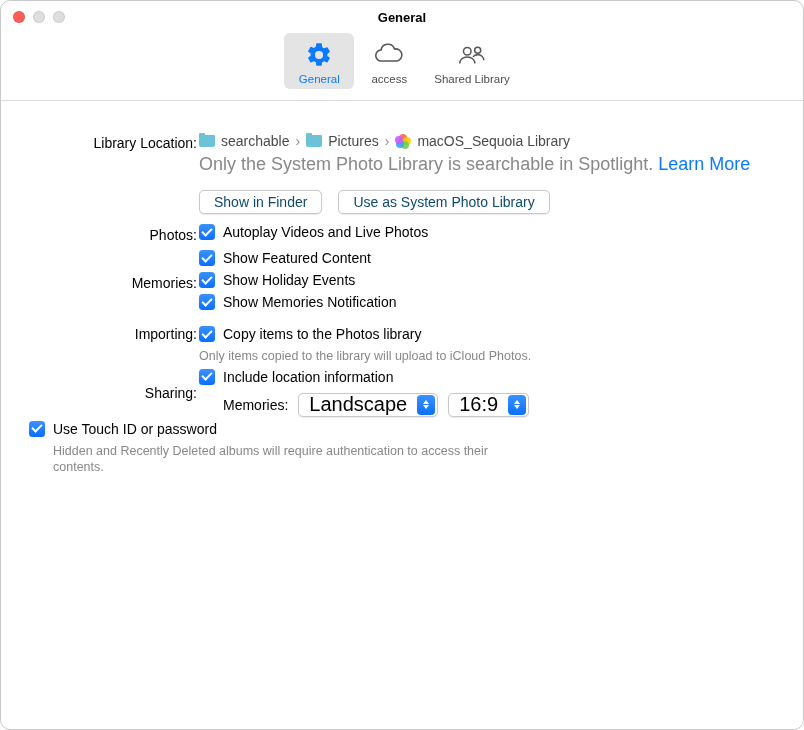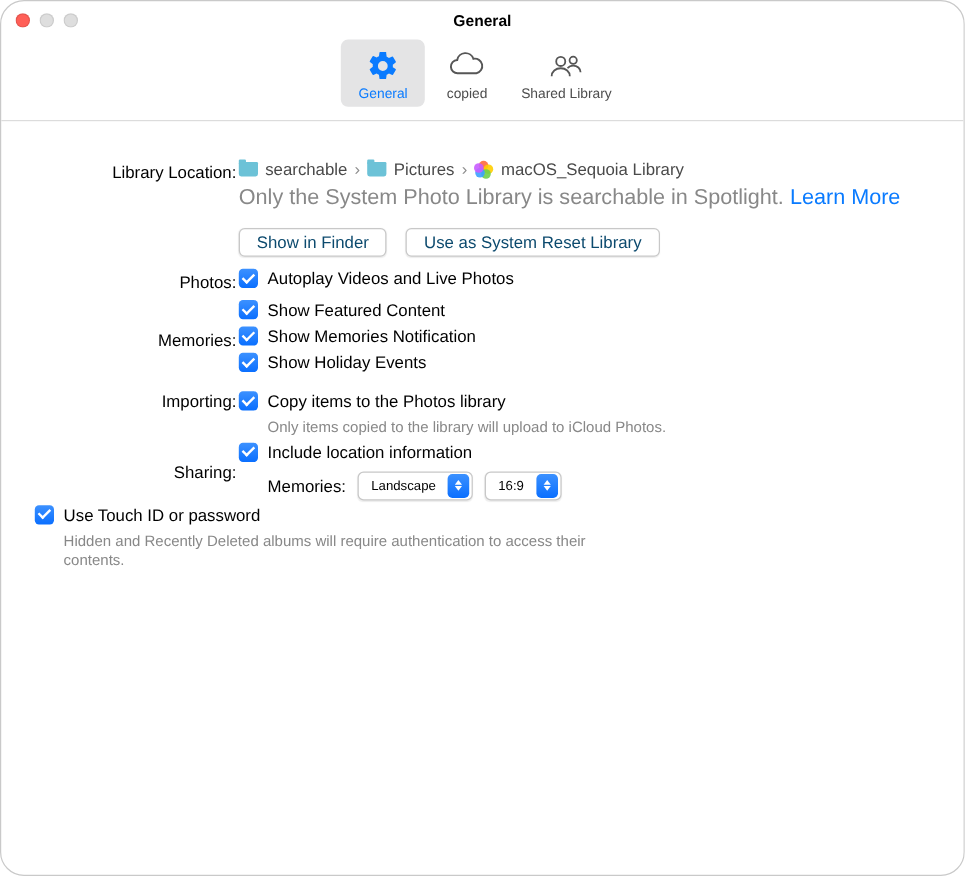--- a/index.html
+++ b/index.html
@@ -12,21 +12,21 @@
     body {
       width: 804px;
       height: 730px;
       background: #fff;
       overflow: hidden;
     }
     .window {
       width: 100%;
       height: 100%;
       border: 1px solid #c9c9c9;
-      border-radius: 20px;
+      border-radius: 10px;
       overflow: hidden;
       display: flex;
       flex-direction: column;
     }
     .titlebar {
       height: 28px;
       display: flex;
       align-items: center;
       position: relative;
       padding-left: 12px;
@@ -208,21 +208,21 @@
       align-items: center;
       border: 0.5px solid #c8c8c8;
       border-radius: 5px;
       background: #fff;
       height: 24px;
       box-shadow: 0 0.5px 1px rgba(0,0,0,0.08);
       overflow: hidden;
     }
     .mac-select-text {
       padding: 0 10px;
-      font-size: 11px;
+      font-size: 20px;
     }
     .mac-select-arrows {
       width: 18px;
       height: 20px;
       background: linear-gradient(#3c91ff, #0a6fff);
       border-radius: 4px;
       margin-right: 2px;
       display: flex;
       flex-direction: column;
       align-items: center;
@@ -302,21 +302,21 @@
           </svg>
       </div>
       <div class="toolbar-label">General</div>
     </div>
     <div class="toolbar-item">
       <div class="toolbar-icon">
         <svg width="32" height="28" viewBox="0 0 32 24">
             <path fill="none" stroke="#565656" stroke-width="1.6" d="M24,18H8.5A5.5,5.5,0,0,1,8,7a7,7,0,0,1,13.5-1A5,5,0,0,1,24,18Z"></path>
           </svg>
       </div>
-      <div class="toolbar-label">copied</div>
+      <div class="toolbar-label">access</div>
     </div>
     <div class="toolbar-item">
       <div class="toolbar-icon">
         <svg width="34" height="28" viewBox="0 0 36 24">
             <g fill="none" stroke="#565656" stroke-width="1.6">
               <circle cx="13" cy="8" r="4"></circle>
               <path d="M5,21c0-4,3.5-7,8-7s8,3,8,7"></path>
               <circle cx="24" cy="7" r="3.2"></circle>
               <path d="M19,14c1.2-1.5,3-2.4,5-2.4,3.6,0,6.5,2.6,6.5,6"></path>
             </g>
@@ -352,21 +352,21 @@
               </span>
           </span>
           <span>macOS_Sequoia Library</span>
         </div>
         <div class="note-text">
           <span>Only the System Photo Library is searchable in Spotlight.</span>
           <span class="learn-more">Learn More</span>
         </div>
         <div class="button-row">
           <button class="mac-button">Show in Finder</button>
-          <button class="mac-button">Use as System Reset Library</button>
+          <button class="mac-button">Use as System Photo Library</button>
         </div>
       </div>
     </div>
 
     <div class="form-row section-gap">
       <div class="label-col tight-top">Photos:</div>
       <div class="value-col">
         <div class="checkbox-row">
           <div class="mac-checkbox"></div>
           <span class="checkbox-label">Autoplay Videos and Live Photos</span>
@@ -376,37 +376,37 @@
 
     <div class="form-row section-gap">
       <div class="label-col tight-top">Memories:</div>
       <div class="value-col">
         <div class="checkbox-row">
           <div class="mac-checkbox"></div>
           <span class="checkbox-label">Show Featured Content</span>
         </div>
         <div class="checkbox-row">
           <div class="mac-checkbox"></div>
+          <span class="checkbox-label">Show Holiday Events</span>
+        </div>
+        <div class="checkbox-row">
+          <div class="mac-checkbox"></div>
           <span class="checkbox-label">Show Memories Notification</span>
-        </div>
-        <div class="checkbox-row">
-          <div class="mac-checkbox"></div>
-          <span class="checkbox-label">Show Holiday Events</span>
         </div>
       </div>
     </div>
 
     <div class="form-row" style="margin-top:10px">
       <div class="label-col tight-top">Importing:</div>
       <div class="value-col">
         <div class="checkbox-row">
           <div class="mac-checkbox"></div>
           <span class="checkbox-label">Copy items to the Photos library</span>
         </div>
-        <div class="sub-note" style="margin-left:24px">Only items copied to the library will upload to iCloud Photos.</div>
+        <div class="sub-note" style="">Only items copied to the library will upload to iCloud Photos.</div>
       </div>
     </div>
 
     <div class="form-row section-gap">
       <div class="label-col tight-top">Sharing:</div>
       <div class="value-col">
         <div class="checkbox-row">
           <div class="mac-checkbox"></div>
           <span class="checkbox-label">Include location information</span>
         </div>

